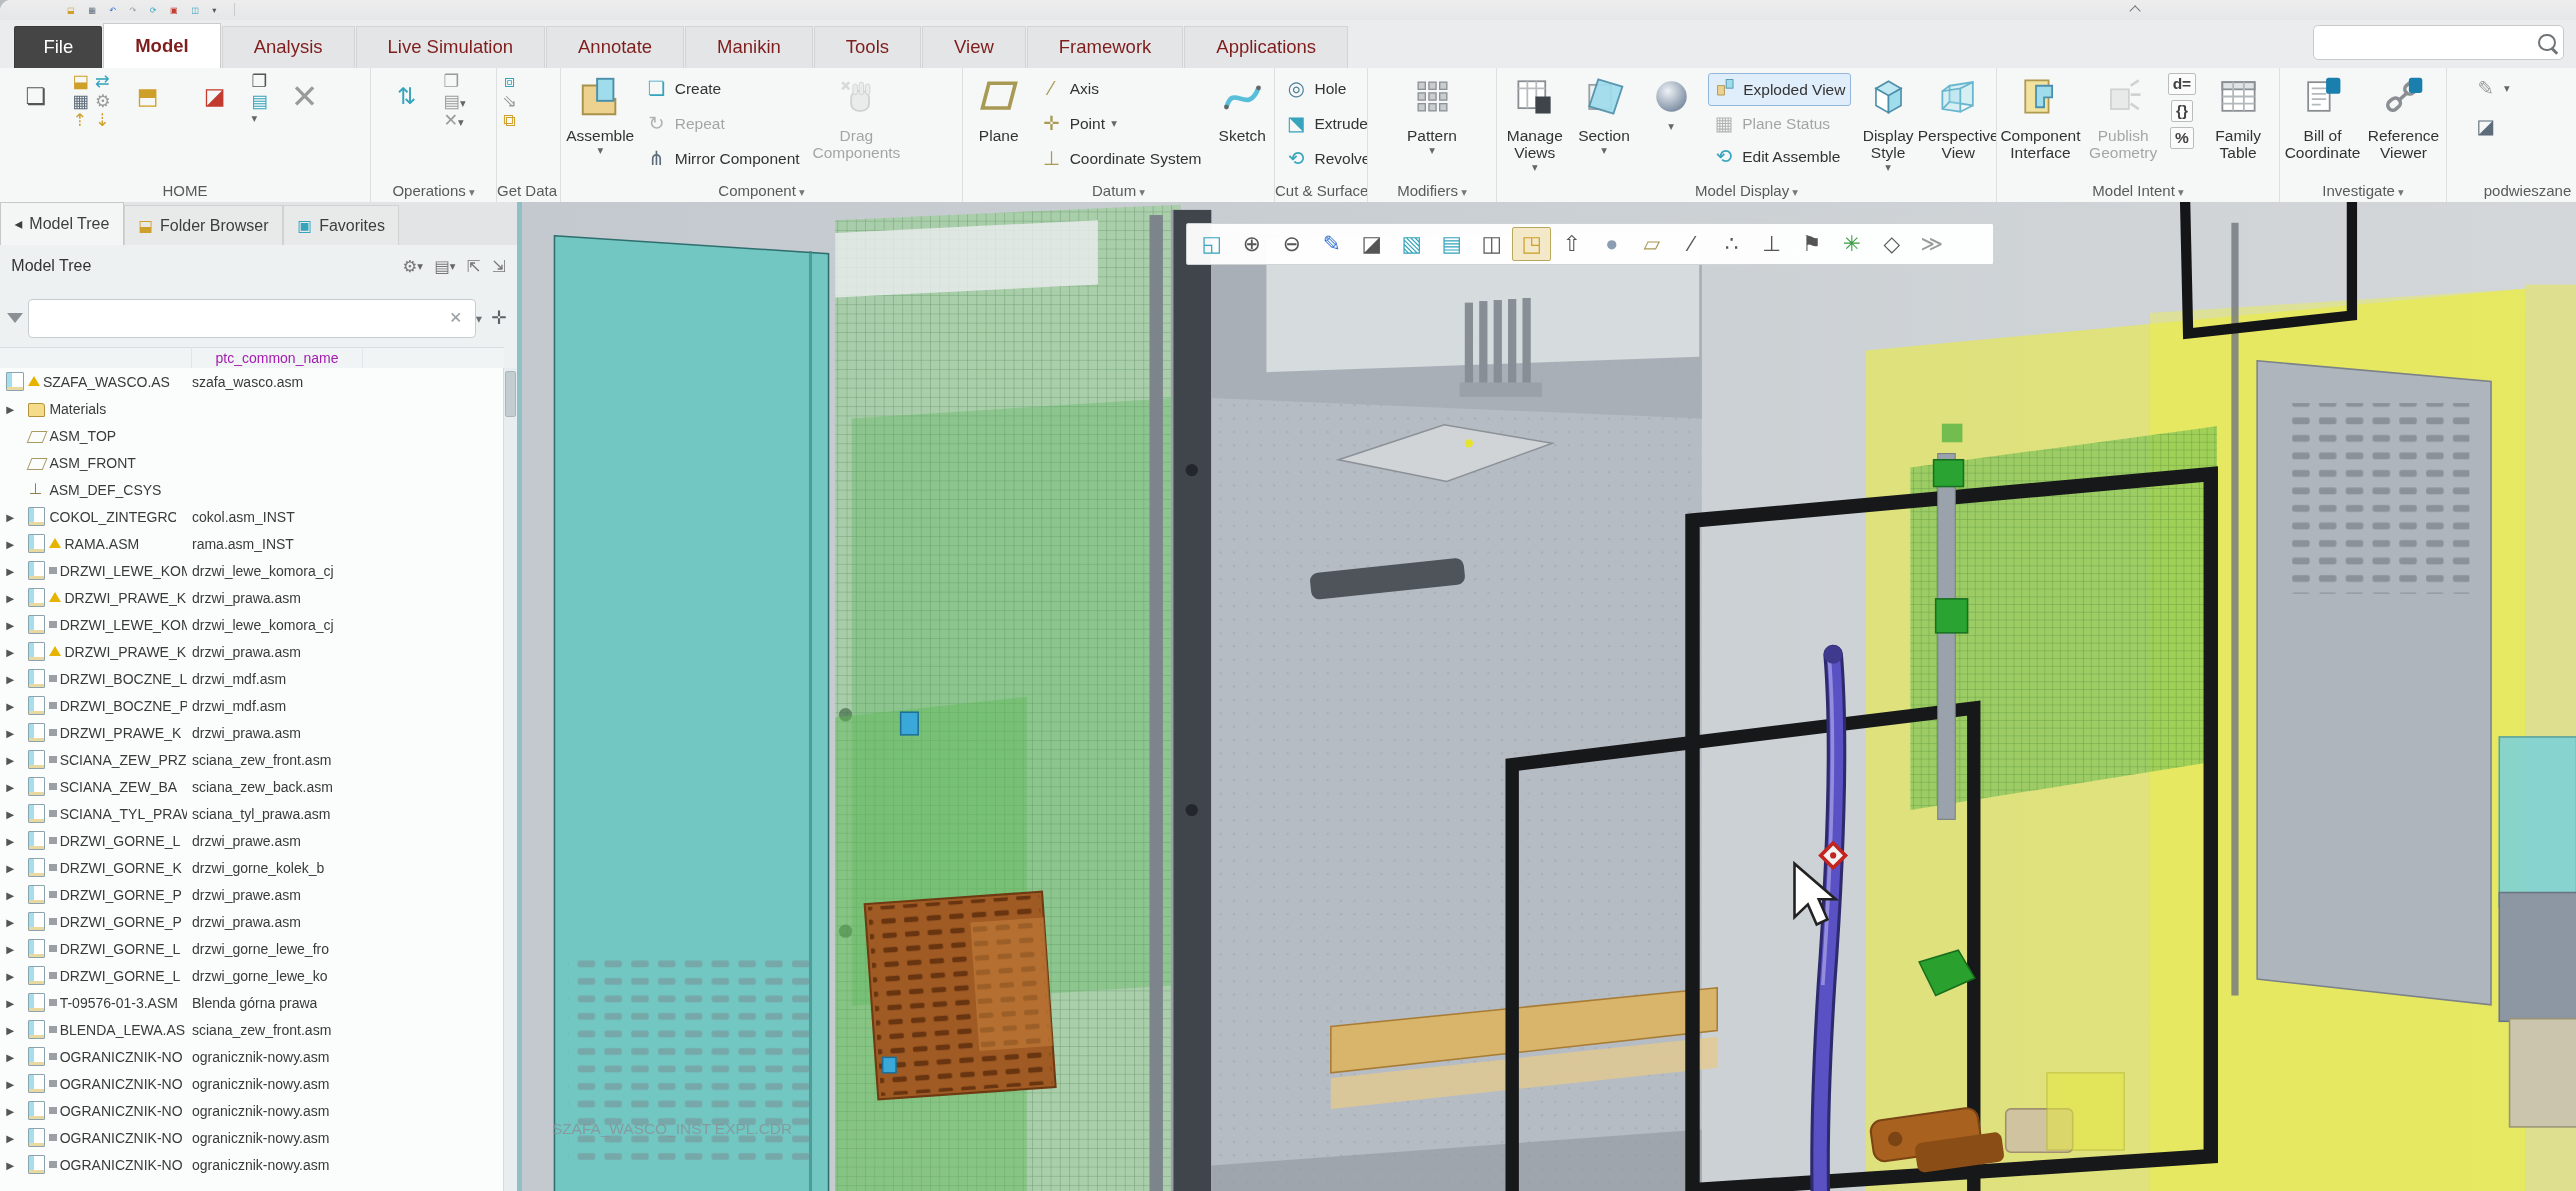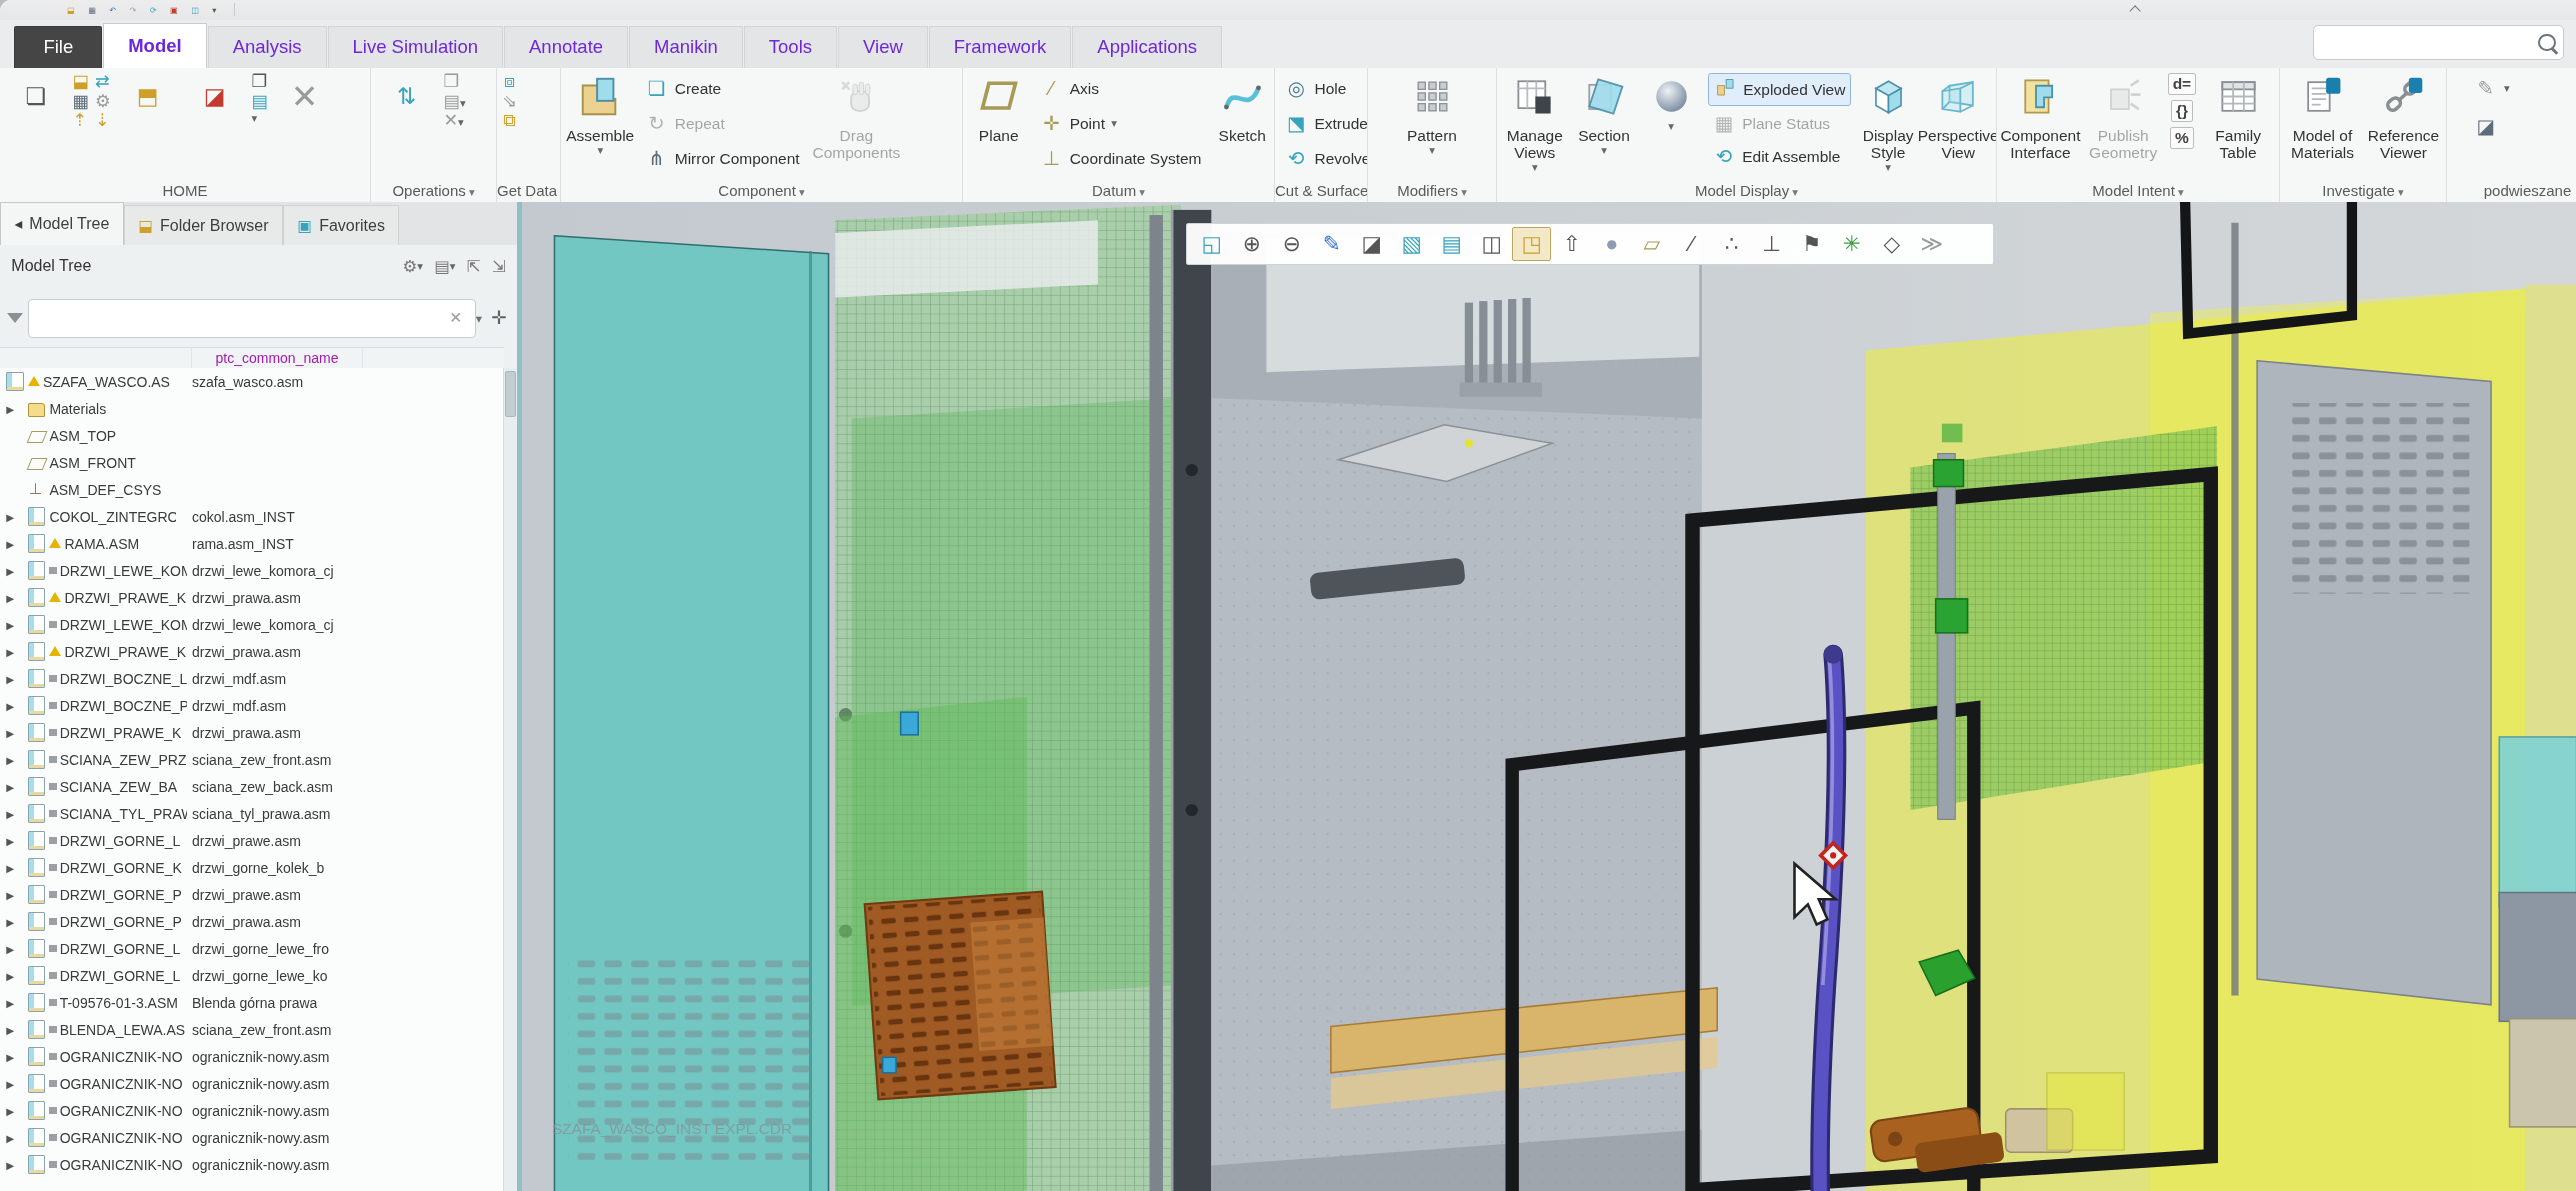--- a/index.html
+++ b/index.html
@@ -7,21 +7,21 @@
   .window{position:absolute;inset:0;border-radius:11.3px 11.3px 0 0;overflow:hidden;background:#f0f1f2}
 
   
   #titlebar{position:absolute;left:0;top:0;right:0;height:19.6px;background:linear-gradient(#ededee,#e6e7e8);display:flex;align-items:center;padding-left:67px;gap:13.4px}
   #titlebar .qsep{width:0.5px;height:13.4px;background:#c8cacb;margin:0 4.1px}
   #ribbon-caret{position:absolute;right:464px;top:1px;width:17.5px;height:15.5px;color:#777;font-size:13.4px;text-align:center}
   #ribbon-caret::after{content:"";display:block;width:7.2px;height:7.2px;border-left:1.5px solid #777;border-top:1.5px solid #777;transform:rotate(45deg);margin:6.2px auto 0}
 
   
   #tabbar{position:absolute;top:19.6px;left:0;right:0;height:48px;background:#ebeced;border-bottom:0.5px solid #d6d8d9;display:flex;align-items:flex-end}
-  .tab{display:inline-flex;align-items:center;height:41px;padding:0 24px;font-size:18.5px;color:#6d28d9;background:#e4e5e6;border:0.5px solid #d2d4d5;border-bottom:none;margin-right:1px;white-space:nowrap}
+  .tab{display:inline-flex;align-items:center;height:41px;padding:0 31px;font-size:18.5px;color:#7f1d1d;background:#e4e5e6;border:0.5px solid #d2d4d5;border-bottom:none;margin-right:1px;white-space:nowrap}
   .tab.file{background:#454545;color:#fff;margin-left:14.4px;border-color:#3a3a3a;border-radius:2.1px 2.1px 0 0;padding:0 28px}
   .tab.active{background:#ffffff;height:44px;border-color:#c9cbcc;font-weight:bold}
   #cmdsearch{position:absolute;right:44px;top:5.2px;width:242px;height:33px;background:#fff;border:1px solid #c7c9ca;border-radius:5.2px;display:flex;align-items:center;justify-content:flex-end;padding-right:7.2px}
   #cmdsearch .lens{width:13.4px;height:13.4px;border:2.6px solid #6f7478;border-radius:50%;position:relative;display:inline-block}
   #cmdsearch .lens::after{content:"";position:absolute;width:2.6px;height:8.2px;background:#6f7478;transform:rotate(-45deg);left:13px;top:11.3px}
 
   
   #ribbon{position:absolute;top:68px;left:0;right:0;height:134px;background:#f6f7f7;display:flex;border-bottom:0.5px solid #cfd4d6}
   .rg{position:relative;box-sizing:border-box;border-right:0.5px solid #dddfe0;padding:4.1px 2.1px 28px;display:flex;align-items:flex-start;overflow:hidden}
   .glab{position:absolute;bottom:3.1px;left:0;right:0;text-align:center;font-size:15px;color:#5a5a5a;white-space:nowrap}
@@ -420,21 +420,21 @@
 
     <div class="rg" style="width:167px">
       <div class="rb">
         <span class="ri">
           <svg width="43" height="43" viewBox="0 0 48 48">
               <rect x="8" y="8" width="24" height="32" fill="#fff" stroke="#8a8f93" stroke-width="2"></rect>
               <path d="M12 15 H28 M12 21 H28 M12 27 H28 M12 33 H22" stroke="#b3b8bb" stroke-width="2"></path>
               <rect x="28" y="3" width="16" height="18" rx="3" fill="#1b7fae"></rect>
             </svg>
         </span>
-        <span class="rl">Model of Materials</span>
+        <span class="rl">Bill of Coordinate</span>
       </div>
       <div class="rb">
         <span class="ri">
           <svg width="43" height="43" viewBox="0 0 48 48">
               <g fill="none" stroke="#8a8f93" stroke-width="4">
                 <rect x="6" y="27" width="15" height="11" rx="5.5" transform="rotate(-40 13.5 32.5)"></rect>
                 <rect x="25" y="9" width="15" height="11" rx="5.5" transform="rotate(-40 32.5 14.5)"></rect>
                 <path d="M18 29 L29 19"></path>
               </g>
               <rect x="30" y="3" width="15" height="17" rx="3" fill="#1b7fae"></rect>

